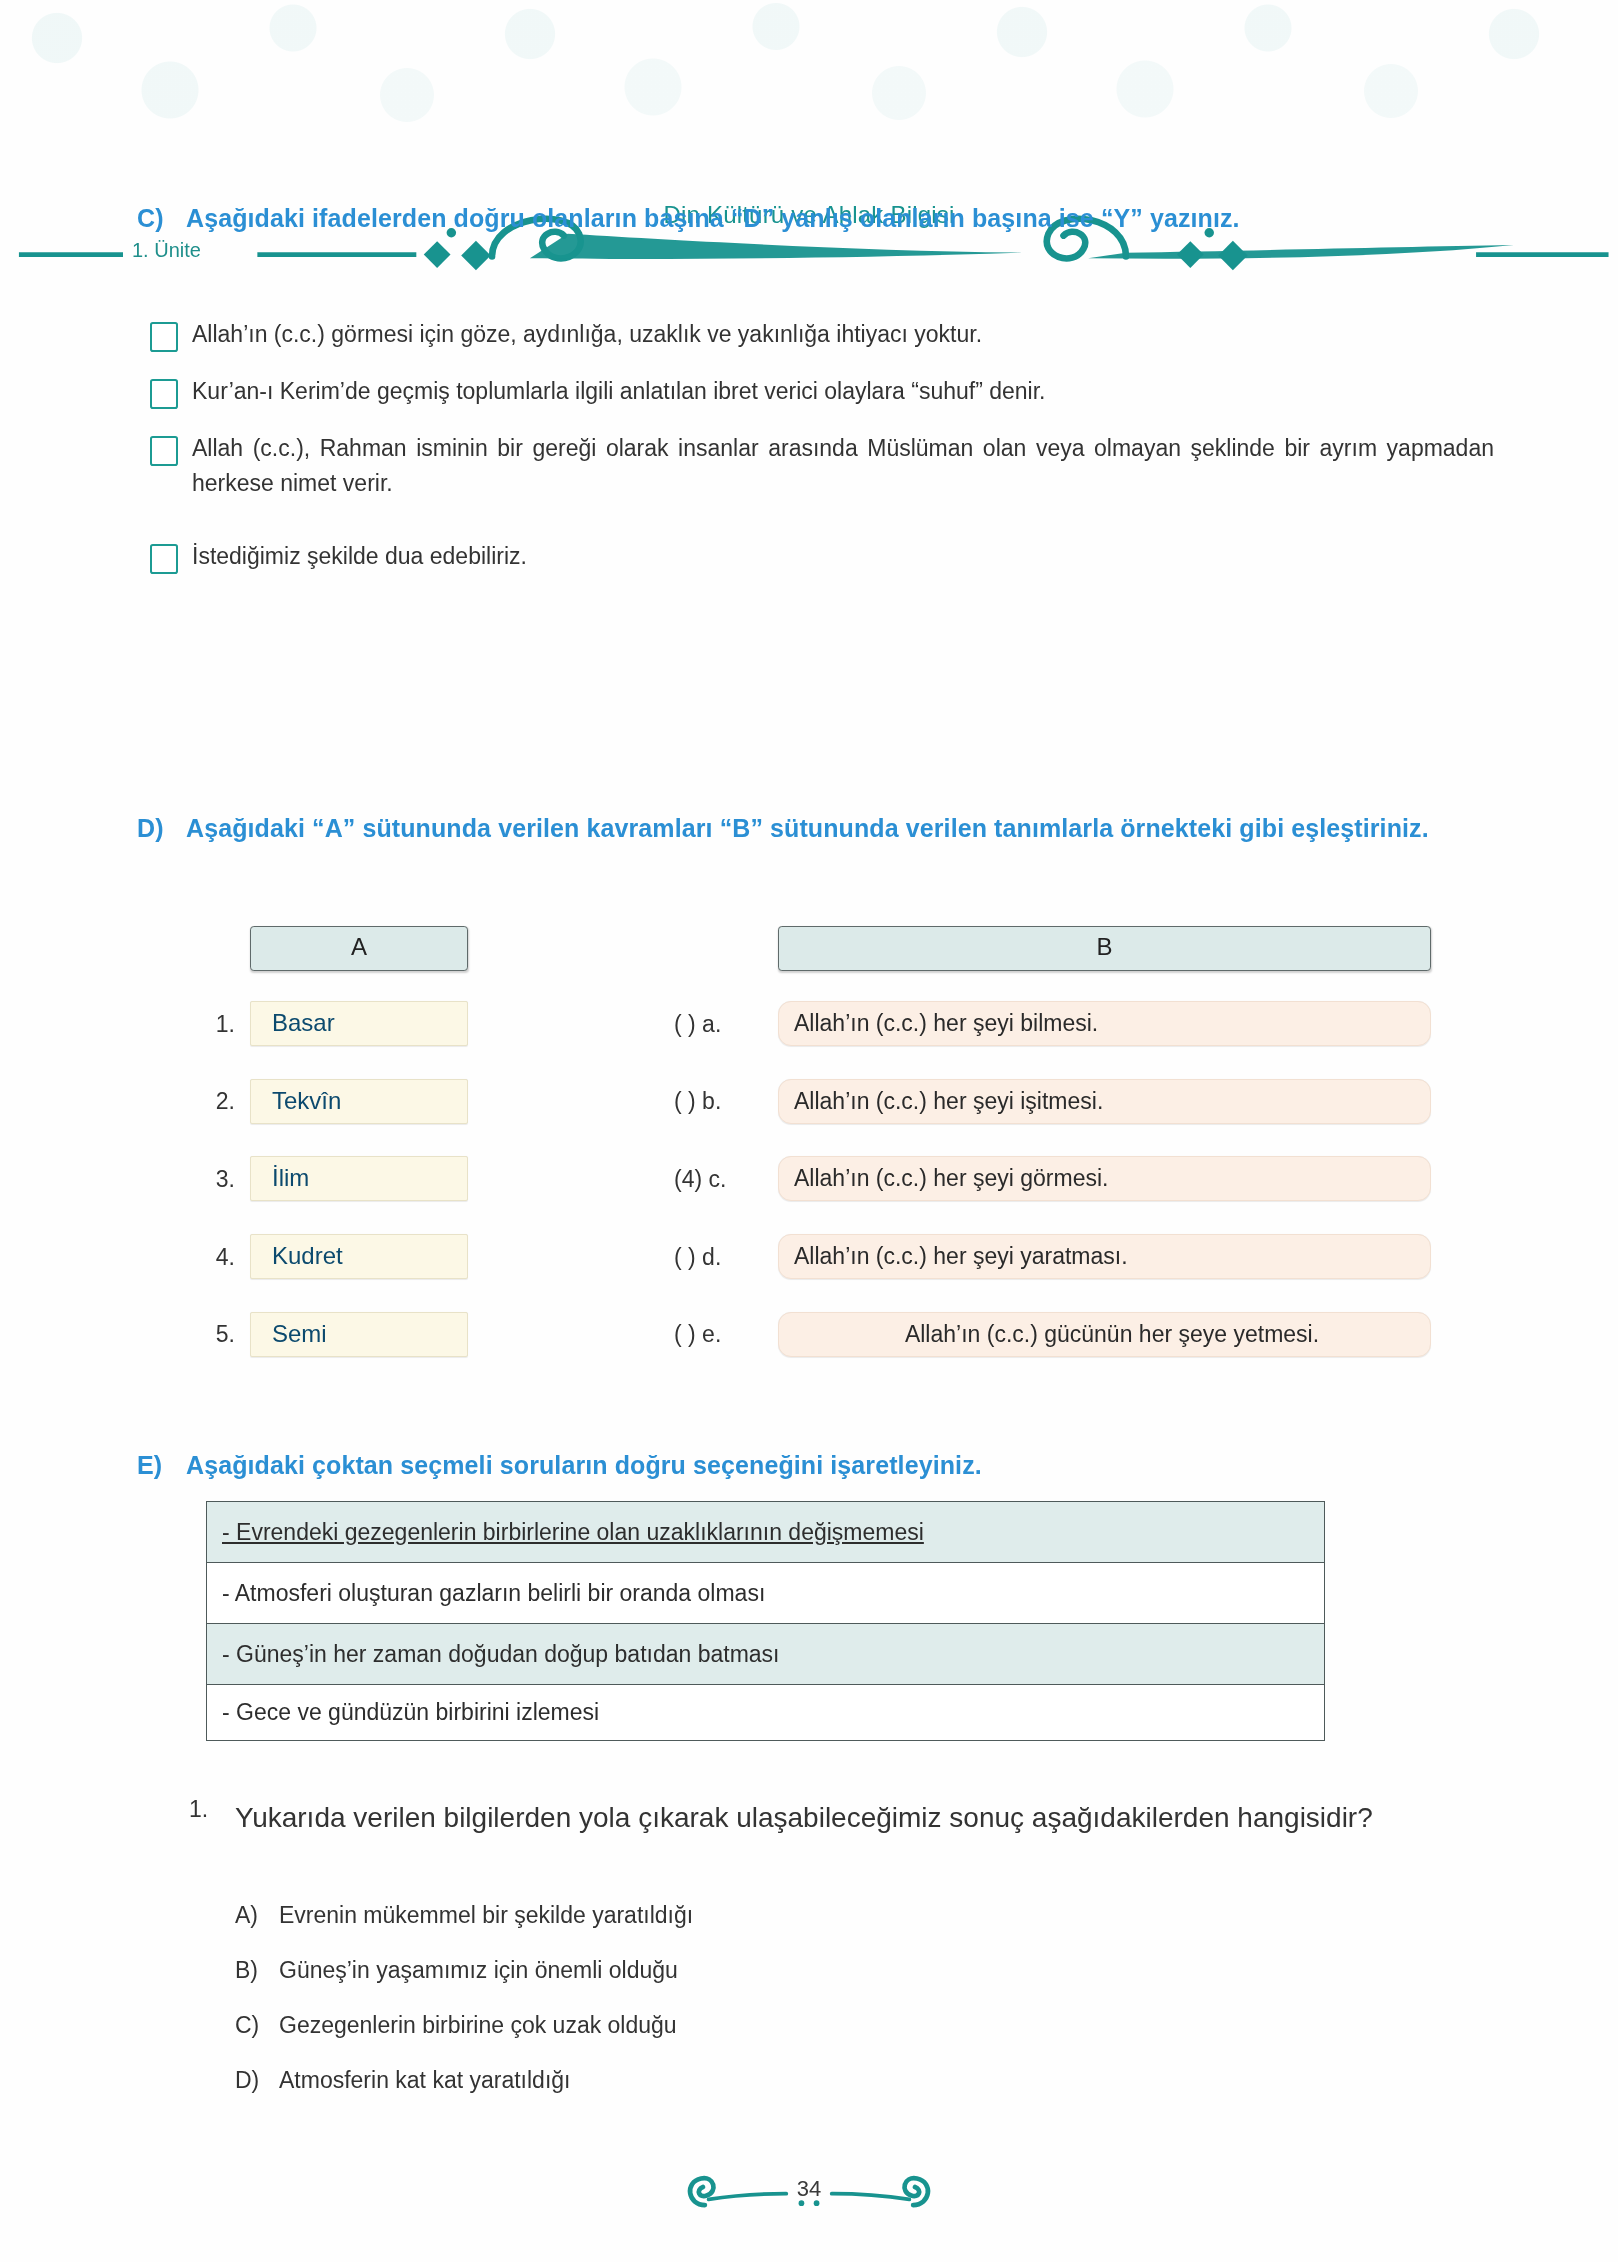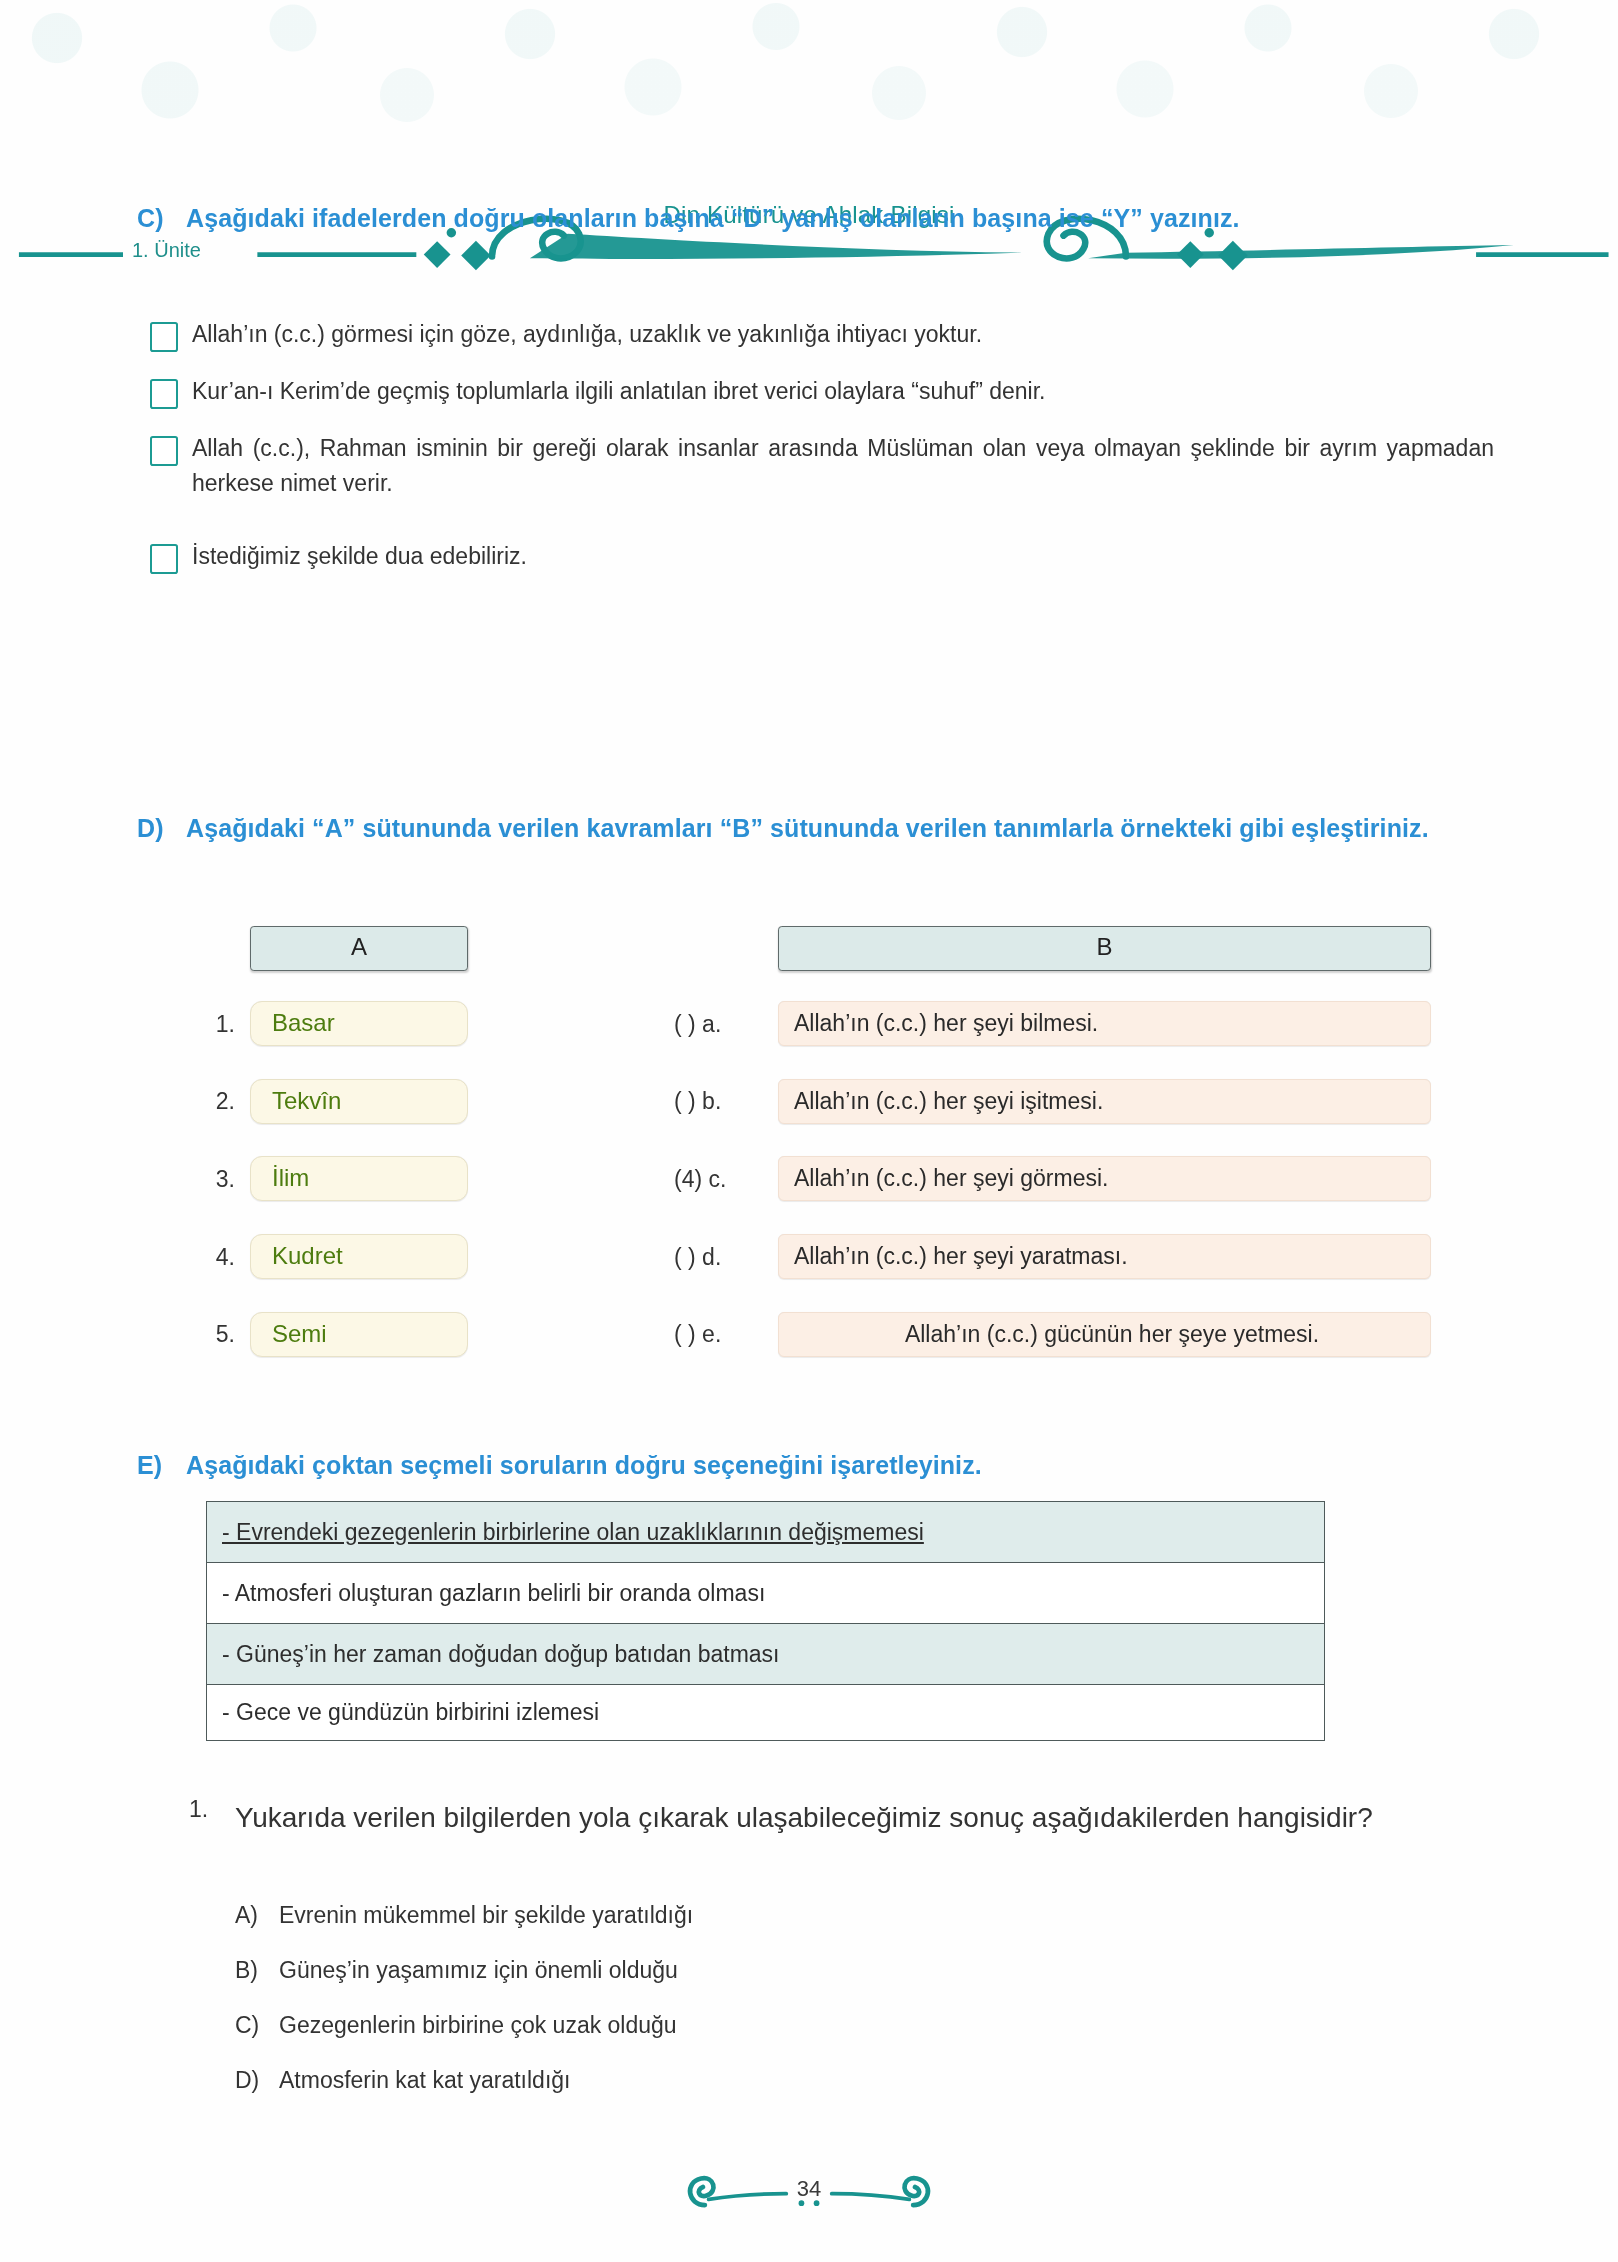--- a/index.html
+++ b/index.html
@@ -143,39 +143,39 @@
     position: absolute;
     font-size: 23px;
     color: #333333;
     text-align: right;
     width: 38px;
   }
   .term-box {
     position: absolute;
     background: #fcf8e6;
     border: 0.9px solid #e8e2c8;
-    border-radius: 12px;
+    border-radius: 2px;
     font-size: 24px;
-    color: #4d7c0f;
+    color: #0c4a6e;
     box-sizing: border-box;
     padding-left: 21px;
     line-height: 42px;
     box-shadow: 0 0.9px 0.9px rgba(0,0,0,0.08);
   }
   .paren {
     position: absolute;
     font-size: 23px;
     color: #333333;
     white-space: nowrap;
   }
   .def-box {
     position: absolute;
     background: #fcefe5;
     border: 0.9px solid #f2e0d2;
-    border-radius: 6px;
+    border-radius: 13px;
     font-size: 23px;
     color: #2a2a2a;
     box-sizing: border-box;
     padding-left: 15px;
     line-height: 42px;
     box-shadow: 0 0.9px 0.9px rgba(0,0,0,0.08);
   }
 
   
   .e-table {

